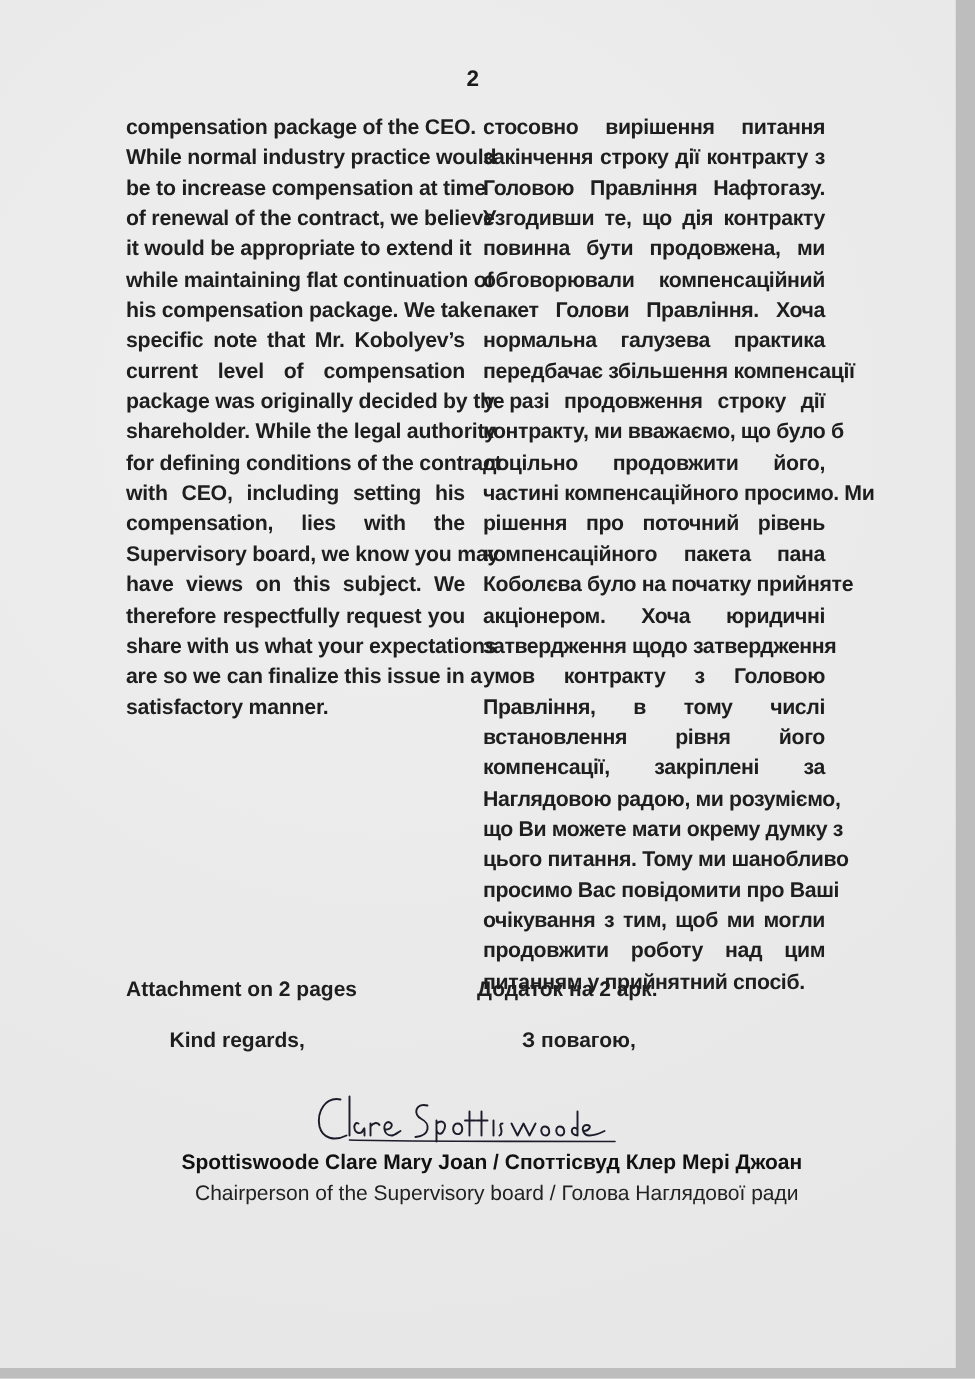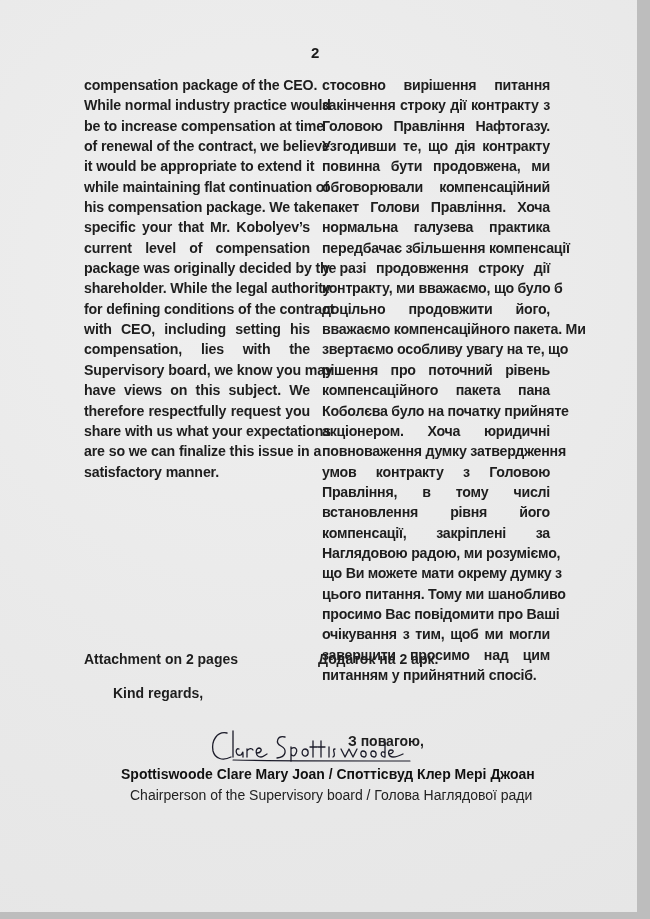--- a/index.html
+++ b/index.html
@@ -101,21 +101,21 @@
   <div class="page-number">2</div>
 
   <div class="col col-en" id="col-en">
       <span class="line">compensation package of the CEO.</span>
       <span class="line">While normal industry practice would</span>
       <span class="line">be to increase compensation at time</span>
       <span class="line">of renewal of the contract, we believe</span>
       <span class="line">it would be appropriate to extend it</span>
       <span class="line">while maintaining flat continuation of</span>
       <span class="line">his compensation package. We take</span>
-      <span class="line">specific your that Mr. Kobolyev’s</span>
+      <span class="line">specific note that Mr. Kobolyev’s</span>
       <span class="line">current level of compensation</span>
       <span class="line">package was originally decided by the</span>
       <span class="line">shareholder. While the legal authority</span>
       <span class="line">for defining conditions of the contract</span>
       <span class="line">with CEO, including setting his</span>
       <span class="line">compensation, lies with the</span>
       <span class="line">Supervisory board, we know you may</span>
       <span class="line">have views on this subject. We</span>
       <span class="line">therefore respectfully request you</span>
       <span class="line">share with us what your expectations</span>
@@ -128,45 +128,44 @@
       <span class="line">Головою Правління Нафтогазу.</span>
       <span class="line">Узгодивши те, що дія контракту</span>
       <span class="line">повинна бути продовжена, ми</span>
       <span class="line">обговорювали компенсаційний</span>
       <span class="line">пакет Голови Правління. Хоча</span>
       <span class="line">нормальна галузева практика</span>
       <span class="line">передбачає збільшення компенсації</span>
       <span class="line">у разі продовження строку дії</span>
       <span class="line">контракту, ми вважаємо, що було б</span>
       <span class="line">доцільно продовжити його,</span>
-      <span class="line">вважаємо компенсаційного пакета. Ми</span>
-      <span class="line">звертаємо особливу увагу на те, що</span>
+      <span class="line">частині компенсаційного просимо. Ми</span>
       <span class="line">рішення про поточний рівень</span>
       <span class="line">компенсаційного пакета пана</span>
       <span class="line">Коболєва було на початку прийняте</span>
       <span class="line">акціонером. Хоча юридичні</span>
-      <span class="line">повноваження думку затвердження</span>
+      <span class="line">затвердження щодо затвердження</span>
       <span class="line">умов контракту з Головою</span>
       <span class="line">Правління, в тому числі</span>
       <span class="line">встановлення рівня його</span>
       <span class="line">компенсації, закріплені за</span>
       <span class="line">Наглядовою радою, ми розуміємо,</span>
       <span class="line">що Ви можете мати окрему думку з</span>
       <span class="line">цього питання. Тому ми шанобливо</span>
       <span class="line">просимо Вас повідомити про Ваші</span>
       <span class="line">очікування з тим, щоб ми могли</span>
-      <span class="line">завершити просимо над цим</span>
+      <span class="line">продовжити роботу над цим</span>
       <span class="line last">питанням у прийнятний спосіб.</span>
     </div>
 
   <div class="closing" style="left:84px; top:651px;">Attachment on 2 pages</div>
   <div class="closing" style="left:318px; top:651px;">Додаток на 2 арк.</div>
 
   <div class="closing" style="left:113px; top:685px;">Kind regards,</div>
-  <div class="closing" style="left:348px; top:685px;margin-top:48px;">З повагою,</div>
+  <div class="closing" style="left:348px; top:685px;">З повагою,</div>
 
   <svg class="sig-svg" viewBox="0 0 210 40" aria-label="Clare Spottiswoode">
     <g fill="none" stroke="#1c1c2a" stroke-width="1.3" stroke-linecap="round" stroke-linejoin="round">
       <path d="M22 6 C12 4, 6 14, 8 24 C10 32, 18 34, 26 30"></path>
       <path d="M28 4 L28 30 M34 22 C30 20, 30 30, 36 28 C38 26, 38 22, 38 30 M42 22 L42 30 M42 24 C44 21, 47 21, 48 23 M52 26 C56 26, 58 22, 54 21 C50 21, 50 30, 56 30 C58 30, 60 28, 62 27"></path>
       <path d="M80 10 C72 8, 70 16, 76 19 C82 22, 82 30, 72 31"></path>
       <path d="M86 20 L86 34 M86 22 C90 19, 94 22, 90 28 C88 30, 86 28, 86 26 M100 22 C96 22, 96 30, 101 29 C104 28, 104 22, 100 22 M108 14 L108 30 M105 20 L112 20 M116 14 L116 30 M113 20 L120 20 M124 20 L124 30 M130 22 C126 22, 132 28, 128 30 M136 22 L140 30 L144 22 L148 30 L152 22 M158 24 C155 24, 155 30, 159 30 C162 30, 162 24, 158 24 M168 24 C165 24, 165 30, 169 30 C172 30, 172 24, 168 24 M180 14 L180 30 M180 26 C176 22, 174 30, 180 30 M184 27 C188 27, 190 23, 186 23 C182 23, 183 30, 188 30 C192 30, 196 28, 198 27"></path>
       <path d="M28 33 C70 34, 140 34, 205 34" stroke-width="1.1"></path>
     </g>
   </svg>

